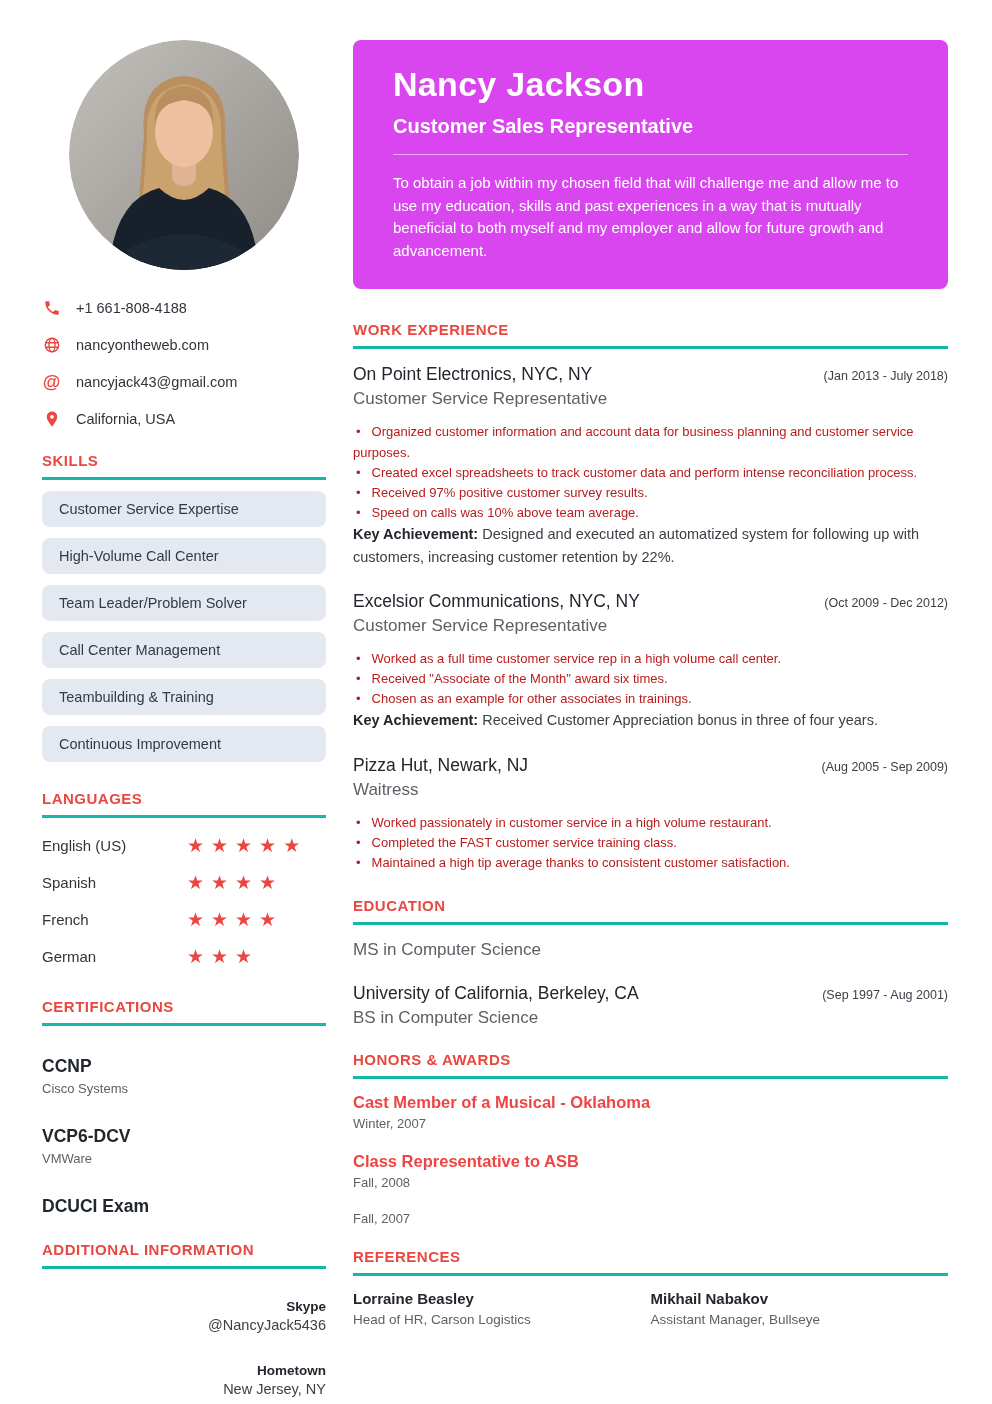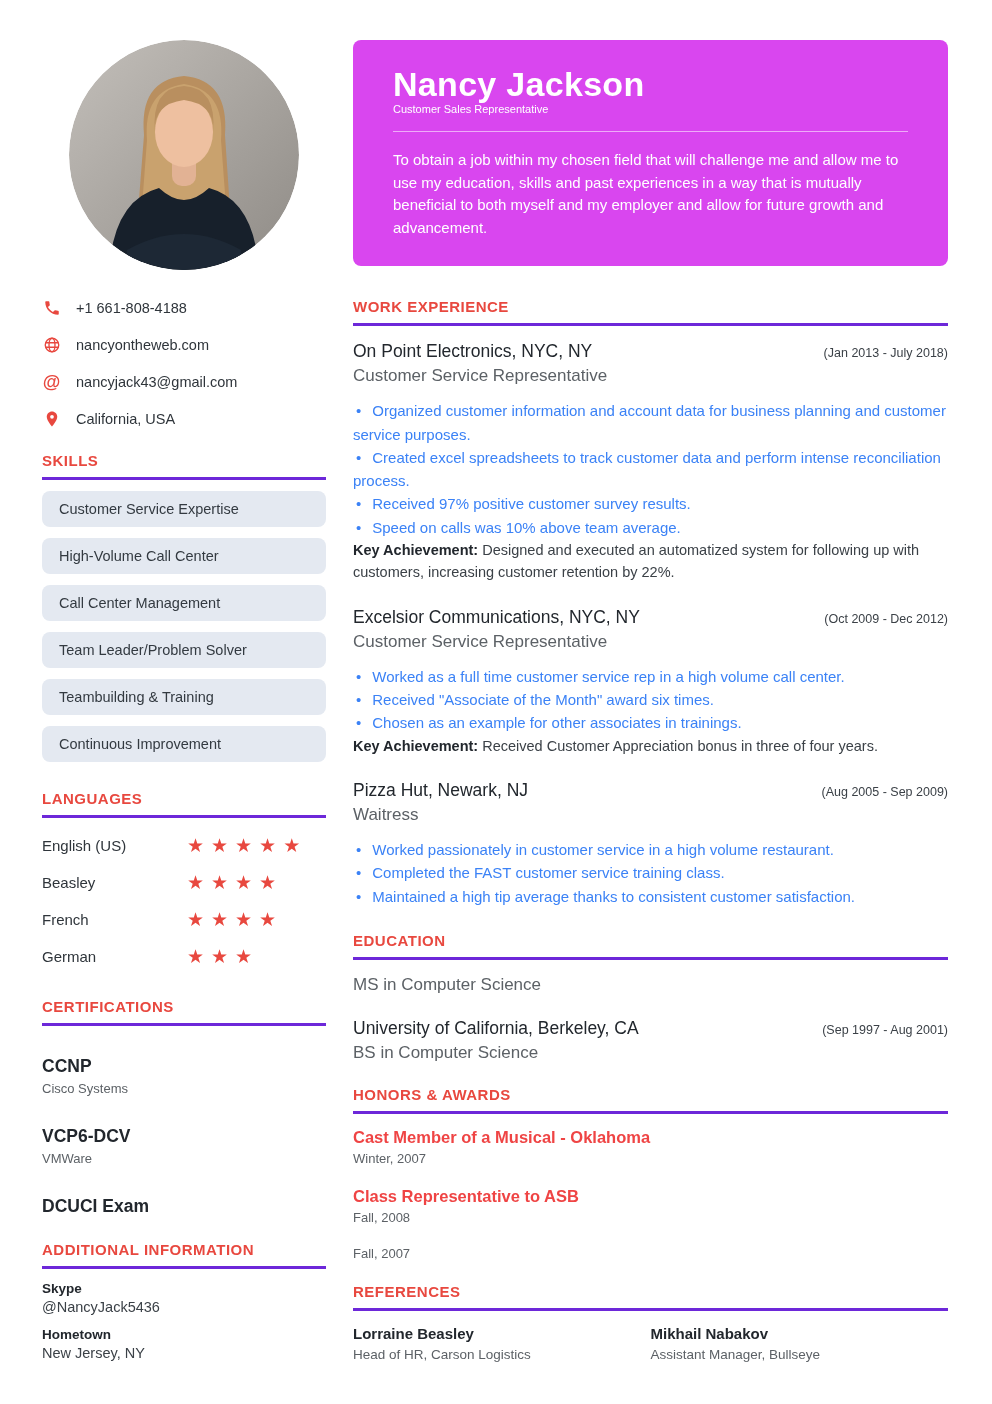--- a/index.html
+++ b/index.html
@@ -16,54 +16,54 @@
   .avatar-wrap svg { display:block; }
 
   .contact-row { display:flex; align-items:center; gap:15px; margin-bottom:18px; font-size:14.5px; color:#2f353b; }
   .cicon { width:19px; height:19px; flex:0 0 19px; color:#E8483F; display:flex; align-items:center; justify-content:center; }
   .cicon svg { width:18px; height:18px; }
   .at-glyph { font-size:18px; font-weight:700; line-height:1; }
 
   .side-section { margin-top:24px; }
   .sec-heading {
     color:#E8483F; font-weight:700; font-size:15px; letter-spacing:0.5px;
-    padding-bottom:8px; border-bottom:3px solid #6d28d9;
+    padding-bottom:8px; border-bottom:3px solid #14b8a6;
   }
   .pill {
     background:#E4E9F1; border-radius:8px; padding:10px 17px;
     font-size:14.5px; color:#333a41; margin-top:11px;
   }
   .lang-row { display:flex; align-items:center; margin-top:18px; }
   .lang-name { width:145px; font-size:15px; color:#2f353b; }
   .stars { color:#E8483F; font-size:19px; letter-spacing:7px; line-height:1; white-space:nowrap; }
 
   .cert { margin-top:30px; margin-bottom:24px; }
   .cert-name { font-weight:700; font-size:17.5px; color:#22272d; }
   .cert-org { font-size:13px; color:#5c6166; margin-top:4px; }
 
-  .add-item { margin-top:12px; }
+  .add-item { margin-top:30px;text-align:right; }
   .add-label { font-weight:700; font-size:13.5px; color:#22272d; }
   .add-value { font-size:14.5px; color:#3b4147; margin-top:3px; }
 
   
   .main { position:absolute; left:353px; top:40px; width:595px; }
   .hero { background:#d946ef; border-radius:8px; color:#fff; padding:26px 40px 27px; }
   .hero-name { font-size:34px; font-weight:700; letter-spacing:0.3px; line-height:1.1; }
-  .hero-title { font-size:11px; font-weight:400; margin-top:0; }
+  .hero-title { font-size:20px; font-weight:700; margin-top:12px; }
   .hero-divider { border:none; border-top:1px solid rgba(255,255,255,0.55); margin:16px 0 17px; }
   .hero-objective { font-size:15px; line-height:1.5; }
 
   .main-section { margin-top:30px; }
   .entry { margin-top:15px; margin-bottom:23px; }
   .entry-head { display:flex; justify-content:space-between; align-items:baseline; }
   .entry-title { font-size:17.5px; font-weight:400; color:#22272d; }
   .entry-date { font-size:12.5px; color:#3b4147; white-space:nowrap; padding-left:12px; }
   .entry-sub { font-size:17px; color:#5c6166; margin-top:4px; }
   .bullets { margin-top:13px; }
-  .bullet { font-size:15px; line-height:1.55; color:#3b82f6; }
+  .bullet { font-size:13px; line-height:1.55; color:#b91c1c; }
   .dot { margin:0 11px 0 3px; }
   .ka { font-size:14.5px; line-height:1.55; color:#3b4147; }
   .ka b { color:#22272d; }
 
   .award { margin-top:14px; margin-bottom:21px; }
   .award-title { font-weight:700; font-size:16.5px; color:#ef4444; }
   .award-date { font-size:13px; color:#5c6166; margin-top:4px; }
 
   .refs { display:flex; flex-wrap:wrap; }
   .ref { width:50%; margin-top:14px; }
@@ -138,36 +138,36 @@
           </svg>
       </span>
       <span>California, USA</span>
     </div>
 
     <div class="side-section">
       <div class="sec-heading">SKILLS</div>
       <div>
           <div class="pill">Customer Service Expertise</div>
           <div class="pill">High-Volume Call Center</div>
+          <div class="pill">Team Leader/Problem Solver</div>
           <div class="pill">Call Center Management</div>
-          <div class="pill">Team Leader/Problem Solver</div>
           <div class="pill">Teambuilding &amp; Training</div>
           <div class="pill">Continuous Improvement</div>
         </div>
     </div>
 
     <div class="side-section" style="margin-top:28px;">
       <div class="sec-heading">LANGUAGES</div>
       <div>
           <div class="lang-row">
             <div class="lang-name">English (US)</div>
             <div class="stars">★★★★★</div>
           </div>
           <div class="lang-row">
-            <div class="lang-name">Beasley</div>
+            <div class="lang-name">Spanish</div>
             <div class="stars">★★★★</div>
           </div>
           <div class="lang-row">
             <div class="lang-name">French</div>
             <div class="stars">★★★★</div>
           </div>
           <div class="lang-row">
             <div class="lang-name">German</div>
             <div class="stars">★★★</div>
           </div>

